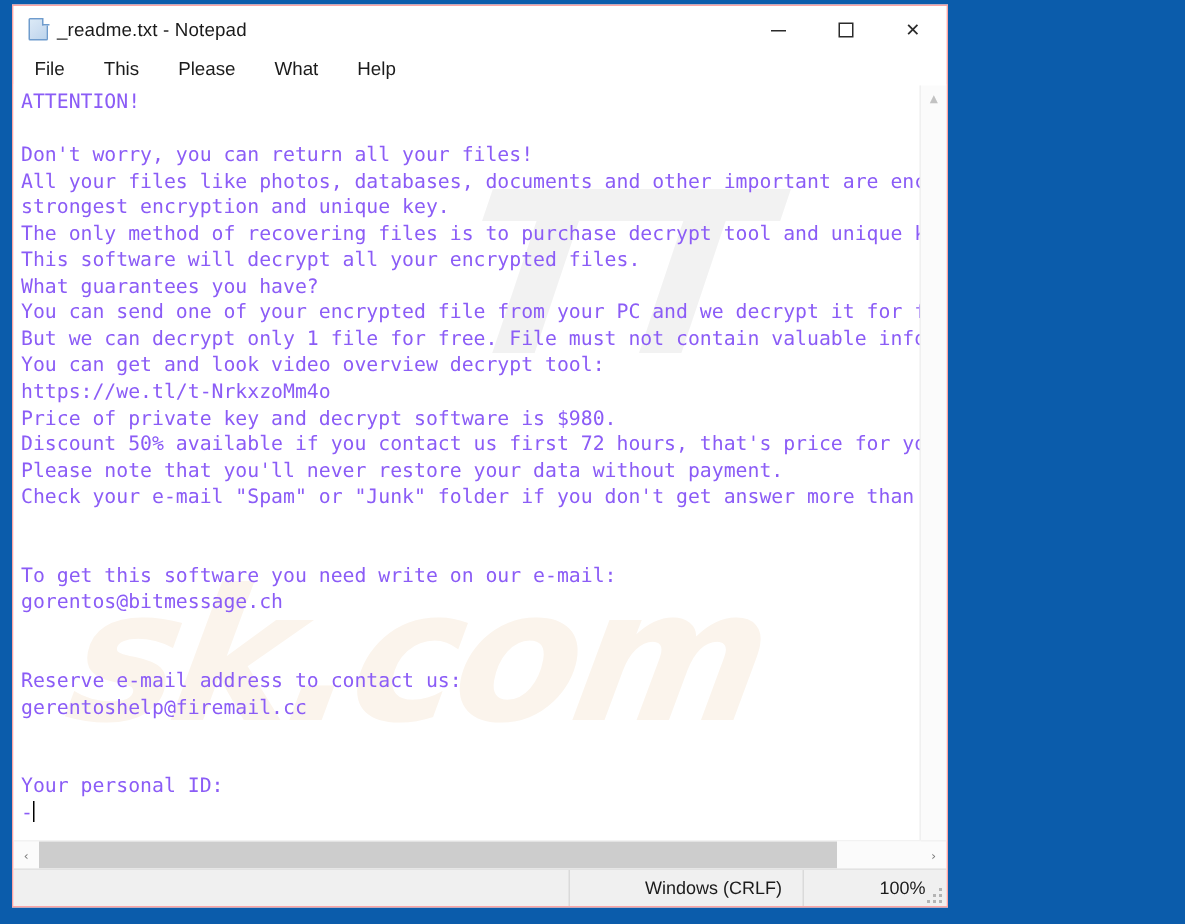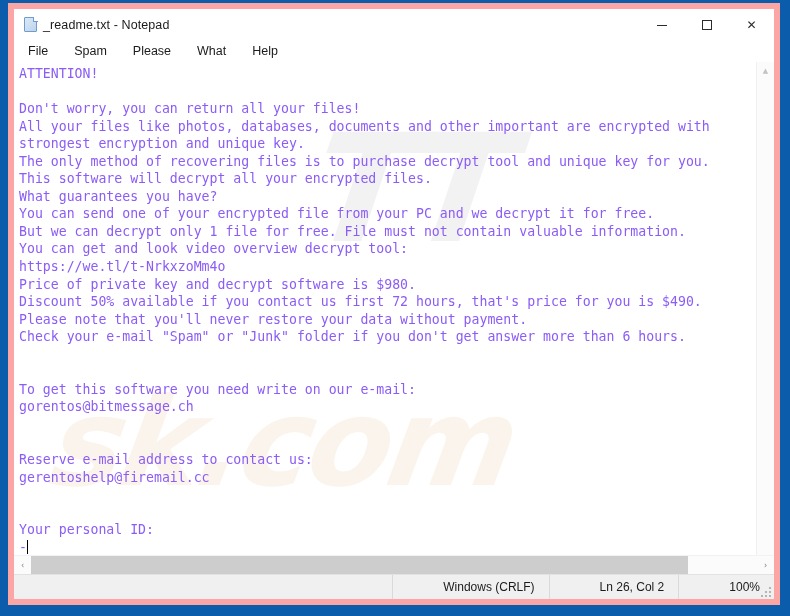--- a/index.html
+++ b/index.html
@@ -22,24 +22,24 @@
     height: 616px;
     background: #0b5cab;
     box-sizing: border-box;
   }
 
   
   #window {
     position: absolute;
     left: 8px;
     top: 3px;
-    width: 772px;
+    width: 624px;
     height: 602px;
     background: #ffffff;
-    border: 6px solid #fca5a5;
+    border: 1px solid #fca5a5;
     box-sizing: border-box;
     display: flex;
     flex-direction: column;
     overflow: hidden;
   }
 
   
   #titlebar {
     height: 32px;
     min-height: 32px;
@@ -332,21 +332,21 @@
           <span class="max-box"></span>
         </div>
         <div class="wc close">
           <span class="glyph">✕</span>
         </div>
       </div>
     </div>
 
     <div id="menubar">
       <div class="menu-item">File</div>
-      <div class="menu-item">Spam</div>
+      <div class="menu-item">This</div>
       <div class="menu-item">Please</div>
       <div class="menu-item">What</div>
       <div class="menu-item">Help</div>
     </div>
 
     <div id="editor-wrap">
 
       <div id="text-area">
         <div id="watermark">
           <div id="wm-top">TT</div>
@@ -393,21 +393,20 @@
       <div class="h-arrow">‹</div>
       <div id="h-track">
         <div id="h-thumb"></div>
       </div>
       <div class="h-arrow">›</div>
     </div>
 
     <div id="statusbar">
       <div id="status-spacer"></div>
       <div class="status-cell">Windows (CRLF)</div>
-      <div class="status-cell">Ln 26, Col 2</div>
       <div class="status-cell last">100%</div>
       <div id="grip">
         <i style="right:0px;bottom:0px;"></i>
         <i style="right:4px;bottom:0px;"></i>
         <i style="right:8px;bottom:0px;"></i>
         <i style="right:0px;bottom:4px;"></i>
         <i style="right:4px;bottom:4px;"></i>
         <i style="right:0px;bottom:8px;"></i>
       </div>
     </div>

